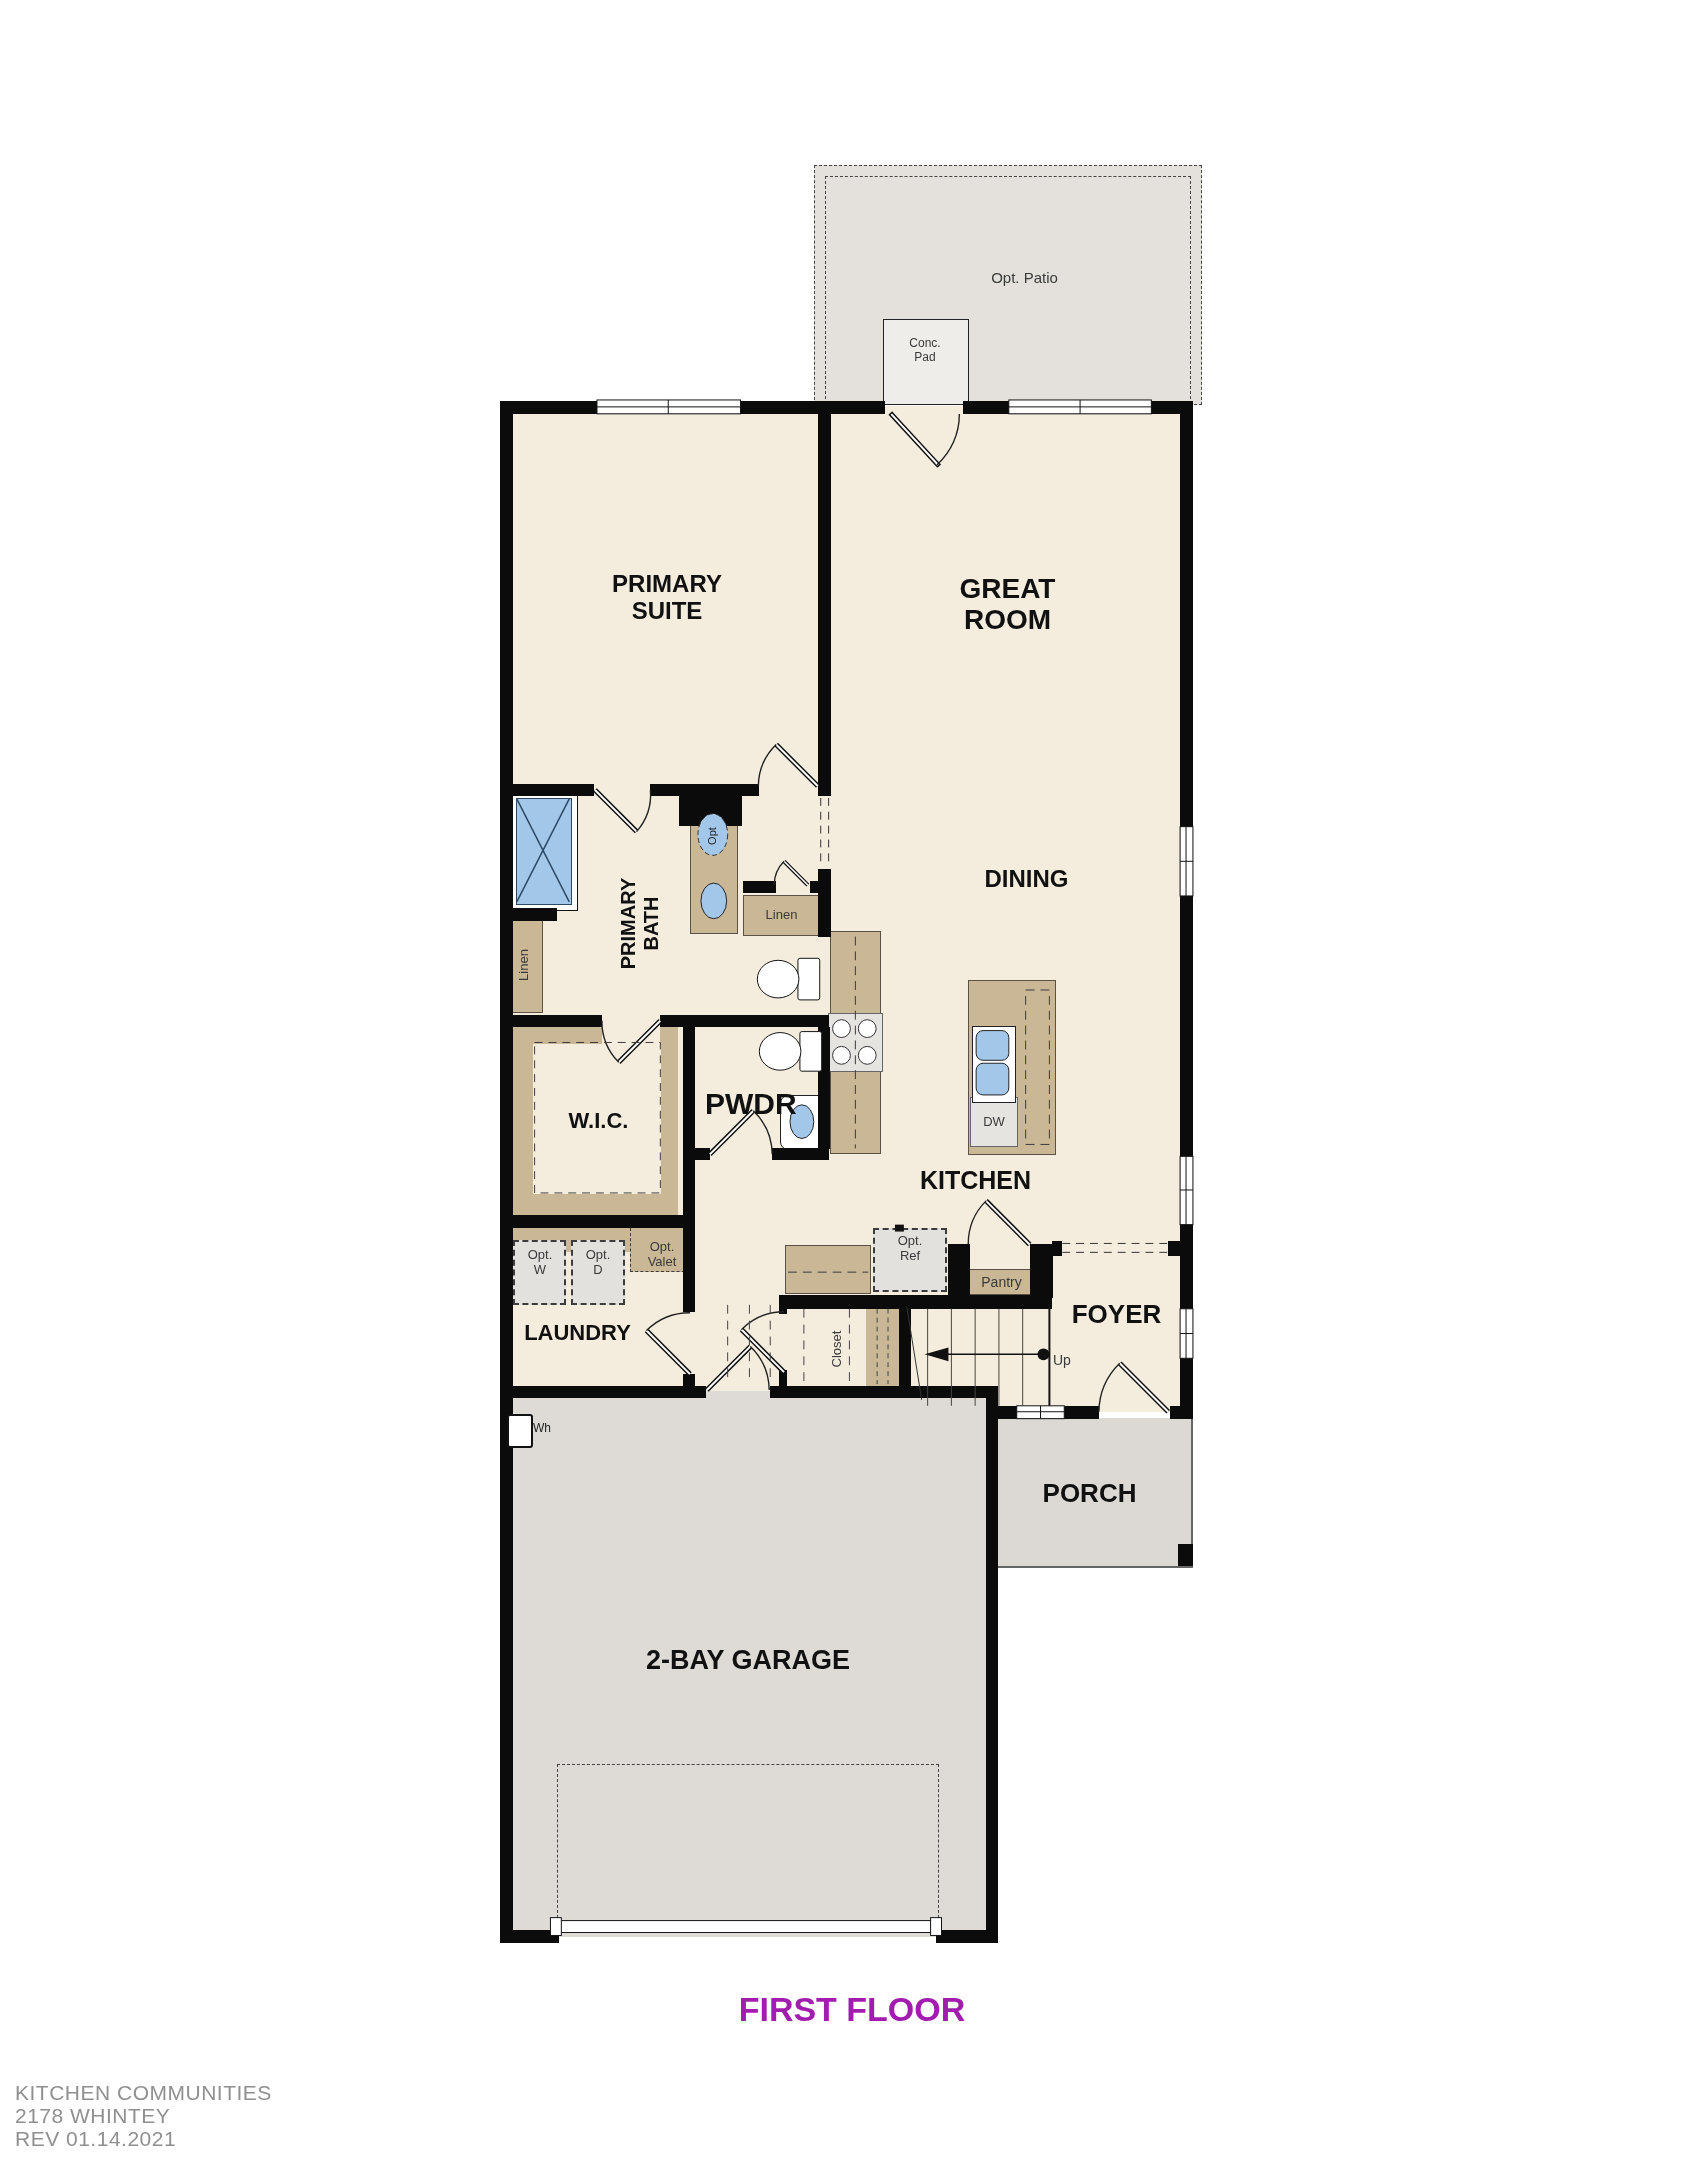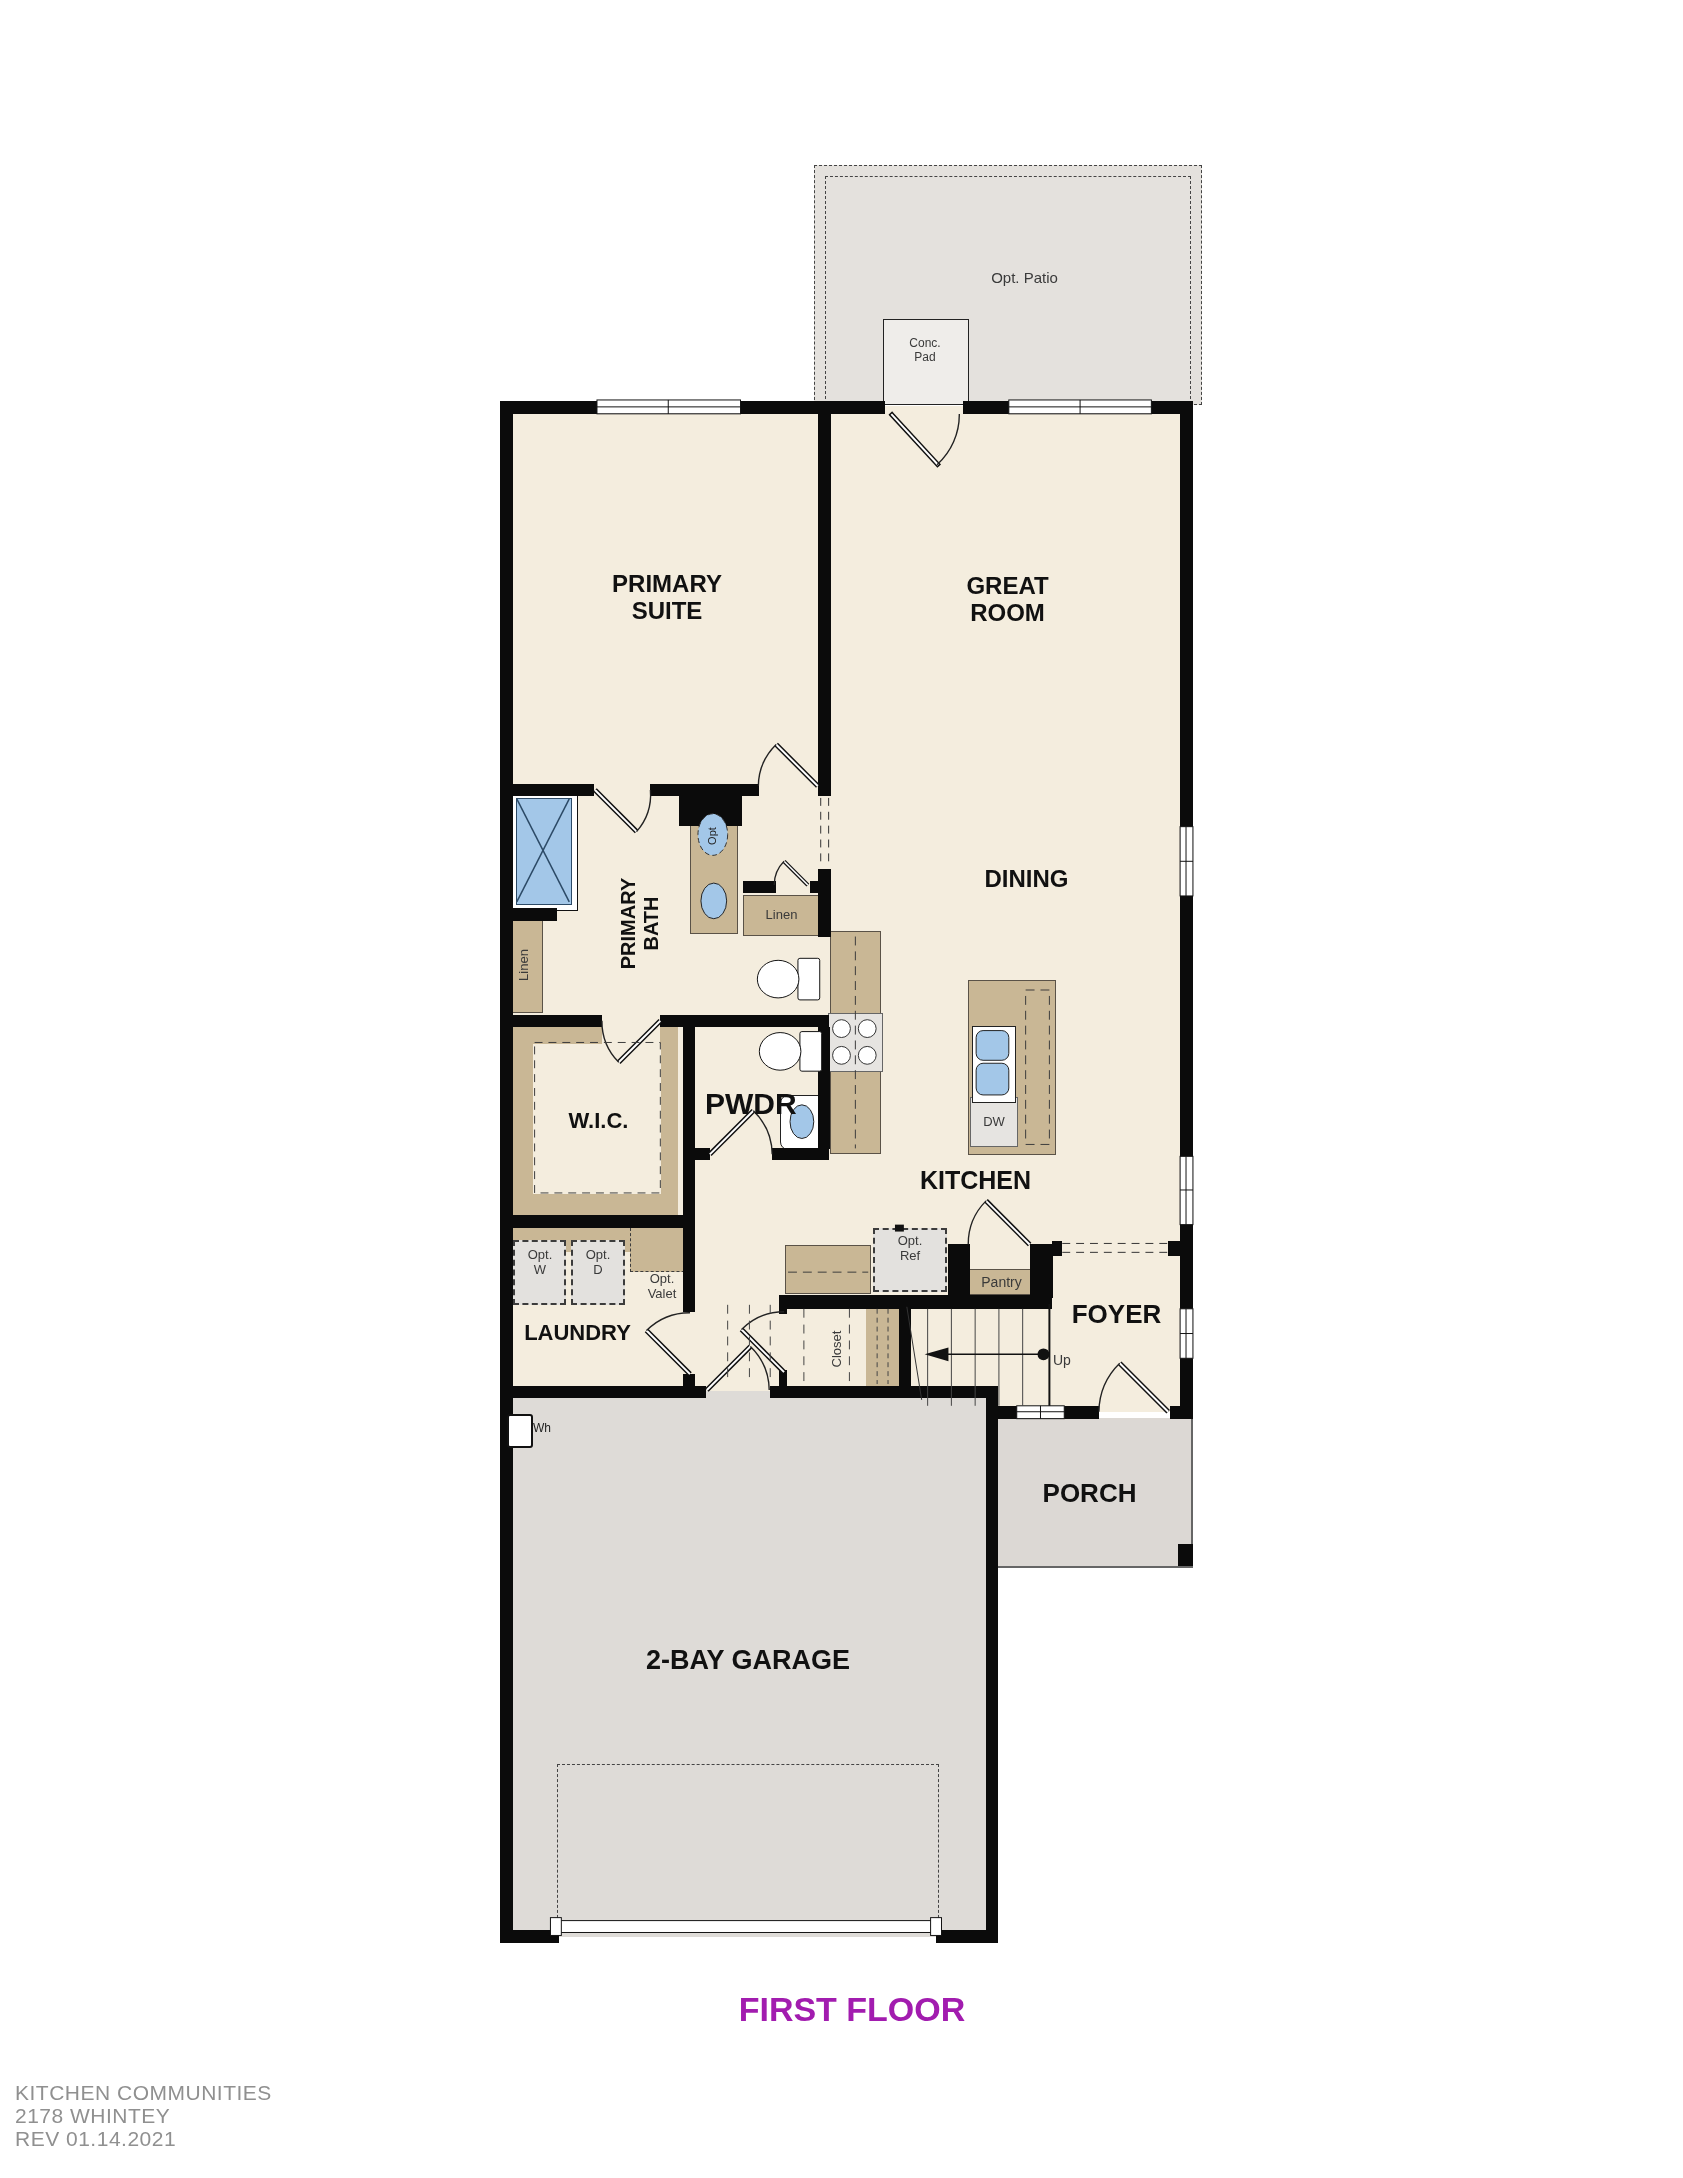--- a/index.html
+++ b/index.html
@@ -265,42 +265,42 @@
       <circle cx="1054" cy="1368" r="6" fill="#111"></circle>
     </g>
 
     <rect x="540" y="1053" width="127" height="152" fill="none" stroke="#3c3c3c" stroke-dasharray="8 6"></rect>
   </svg>
 
   <div class="feat" style="left:977px;top:269px;width:95px;font-size:15px;">Opt. Patio</div>
   <div class="feat" style="left:902px;top:337px;width:46px;font-size:12px;">Conc. Pad</div>
 
   <div class="roomlabel" style="left:588px;top:571px;width:158px;font-size:24px;">PRIMARY SUITE</div>
-  <div class="roomlabel" style="left:938px;top:573px;width:139px;font-size:24px;">GREAT ROOM</div>
+  <div class="roomlabel" style="left:938px;top:573px;width:139px;font-size:28px;">GREAT ROOM</div>
   <div class="roomlabel" style="left:967px;top:866px;width:119px;font-size:24px;">DINING</div>
   <div class="roomlabel" style="left:906px;top:1166px;width:139px;font-size:25px;white-space:nowrap;">KITCHEN</div>
   <div class="roomlabel rot" style="left:575px;top:896px;width:129px;height:55px;font-size:20px;">PRIMARY BATH</div>
   <div class="roomlabel" style="left:554px;top:1109px;width:89px;font-size:22px;white-space:nowrap;">W.I.C.</div>
   <div class="roomlabel" style="left:705px;top:1075px;width:89px;font-size:30px;white-space:nowrap;margin-top:12px;">PWDR</div>
   <div class="roomlabel" style="left:513px;top:1321px;width:129px;font-size:22px;white-space:nowrap;">LAUNDRY</div>
   <div class="roomlabel" style="left:1057px;top:1300px;width:119px;font-size:26px;white-space:nowrap;">FOYER</div>
   <div class="roomlabel" style="left:1030px;top:1479px;width:119px;font-size:26px;white-space:nowrap;">PORCH</div>
   <div class="roomlabel" style="left:634px;top:1645px;width:228px;font-size:27px;white-space:nowrap;">2-BAY GARAGE</div>
 
   <div class="feat rot" style="left:489px;top:955px;width:69px;height:20px;font-size:13px;">Linen</div>
   <div class="feat" style="left:747px;top:908px;width:69px;font-size:13px;">Linen</div>
   <div class="feat rot" style="left:697px;top:829px;width:30px;height:14px;font-size:11px;color:#222;">Opt</div>
   <div class="feat" style="left:978px;top:1115px;width:32px;font-size:13px;">DW</div>
   <div class="feat" style="left:888px;top:1234px;width:44px;font-size:13px;">Opt. Ref</div>
   <div class="feat" style="left:962px;top:1274px;width:79px;font-size:14px;">Pantry</div>
   <div class="feat rot" style="left:802px;top:1340px;width:69px;height:18px;font-size:13px;">Closet</div>
   <div class="feat" style="left:1053px;top:1344px;width:30px;font-size:14px;text-align:left;margin-top:8px;">Up</div>
   <div class="feat" style="left:522px;top:1248px;width:36px;font-size:13px;">Opt. W</div>
   <div class="feat" style="left:580px;top:1248px;width:36px;font-size:13px;">Opt. D</div>
-  <div class="feat" style="left:641px;top:1240px;width:42px;font-size:13px;margin-top:32px;">Opt. Valet</div>
+  <div class="feat" style="left:641px;top:1240px;width:42px;font-size:13px;">Opt. Valet</div>
   <div class="feat" style="left:533px;top:1422px;width:30px;font-size:12px;text-align:left;color:#222;">Wh</div>
 
   <div id="firstfloor">FIRST FLOOR</div>
 
   <div id="footer">
     <div>KITCHEN COMMUNITIES</div>
     <div>2178 WHINTEY</div>
     <div>REV 01.14.2021</div>
   </div>
 

